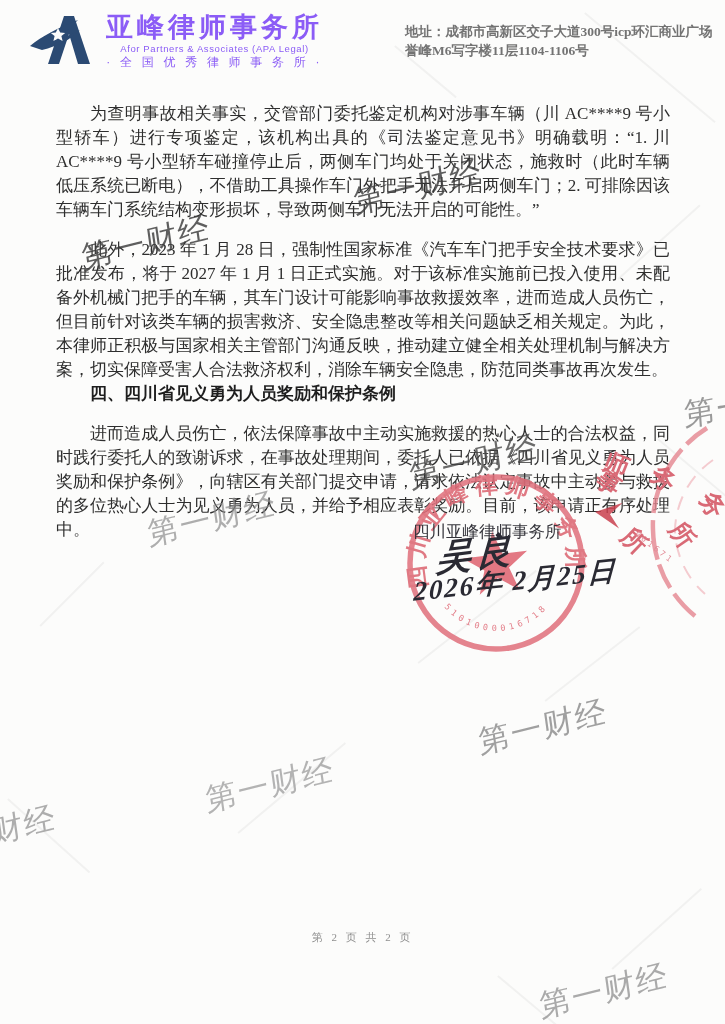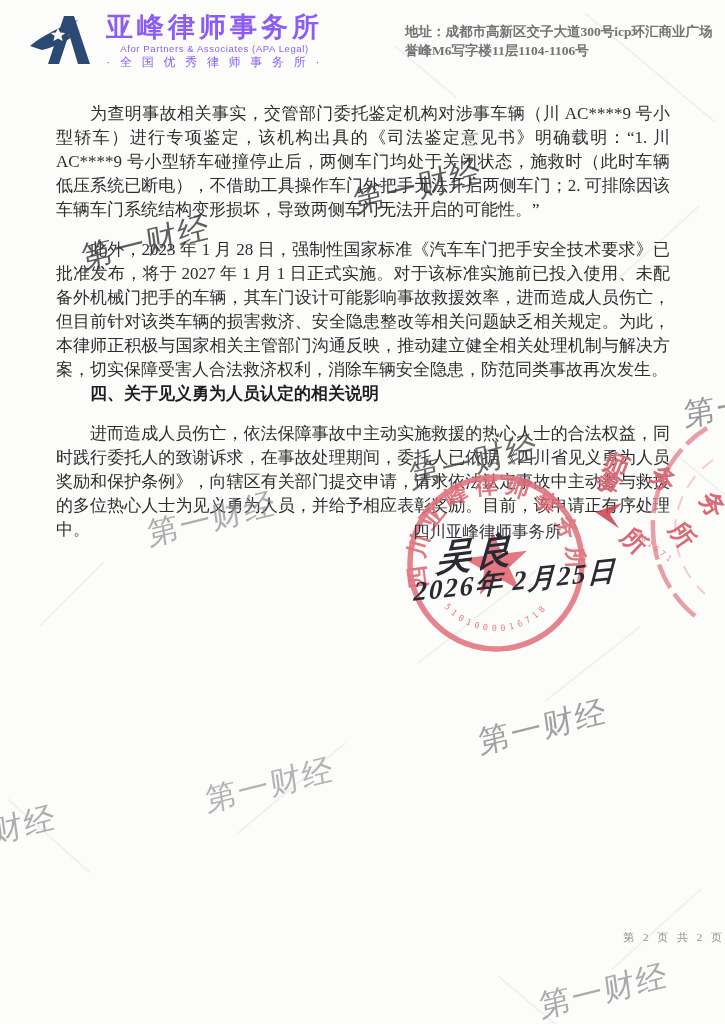--- a/index.html
+++ b/index.html
@@ -42,21 +42,21 @@
   .wm1 { left:352px; top:166px;  color:rgba(58,58,58,0.82); }
   .wm2 { left:80px;  top:222px;  color:rgba(58,58,58,0.82); }
   .wm3 { left:683px; top:383px;  color:rgba(120,120,120,0.75); transform:rotate(-10deg) skewX(-6deg); }
   .wm4 { left:408px; top:441px;  color:rgba(70,70,70,0.80); }
   .wm5 { left:146px; top:498px;  color:rgba(140,140,140,0.70); }
   .wm6 { left:477px; top:706px;  color:rgba(125,125,125,0.72); }
   .wm7 { left:204px; top:764px;  color:rgba(145,145,145,0.68); }
   .wm8 { left:-74px; top:812px;  color:rgba(140,140,140,0.70); }
   .wm9 { left:538px; top:970px;  color:rgba(135,135,135,0.70); }
   
-  .footer { position:absolute; left:0; right:0; top:930px; text-align:right; font-size:11px; color:#8f8f8f; letter-spacing:3px; }
+  .footer { position:absolute; left:0; right:0; top:930px; text-align:center; font-size:11px; color:#8f8f8f; letter-spacing:3px; }
 </style>
 </head>
 <body>
 
 <div class="crease" style="left:585px;top:12px;width:170px;transform:rotate(40deg);"></div>
 <div class="crease" style="left:395px;top:45px;width:80px;transform:rotate(40deg);"></div>
 <div class="crease" style="left:618px;top:278px;width:110px;transform:rotate(-42deg);"></div>
 <div class="crease" style="left:658px;top:438px;width:90px;transform:rotate(40deg);"></div>
 <div class="crease" style="left:418px;top:662px;width:150px;transform:rotate(-38deg);"></div>
 <div class="crease" style="left:545px;top:700px;width:120px;transform:rotate(-38deg);"></div>
@@ -81,21 +81,21 @@
   </div>
   <div class="address">
     <div>地址：成都市高新区交子大道300号icp环汇商业广场</div>
     <div>誉峰M6写字楼11层1104-1106号</div>
   </div>
 </div>
 
 <div class="doc-body">
   <p>为查明事故相关事实，交管部门委托鉴定机构对涉事车辆（川 AC****9 号小型轿车）进行专项鉴定，该机构出具的《司法鉴定意见书》明确载明：“1. 川AC****9 号小型轿车碰撞停止后，两侧车门均处于关闭状态，施救时（此时车辆低压系统已断电），不借助工具操作车门外把手无法开启两侧车门；2. 可排除因该车辆车门系统结构变形损坏，导致两侧车门无法开启的可能性。”</p>
   <p>此外，2023 年 1 月 28 日，强制性国家标准《汽车车门把手安全技术要求》已批准发布，将于 2027 年 1 月 1 日正式实施。对于该标准实施前已投入使用、未配备外机械门把手的车辆，其车门设计可能影响事故救援效率，进而造成人员伤亡，但目前针对该类车辆的损害救济、安全隐患整改等相关问题缺乏相关规定。为此，本律师正积极与国家相关主管部门沟通反映，推动建立健全相关处理机制与解决方案，切实保障受害人合法救济权利，消除车辆安全隐患，防范同类事故再次发生。</p>
-  <div class="doc-heading">四、关于见义勇为人员认定的相关说明</div>
+  <div class="doc-heading">四、四川省见义勇为人员奖励和保护条例</div>
   <p>进而造成人员伤亡，依法保障事故中主动实施救援的热心人士的合法权益，同时践行委托人的致谢诉求，在事故处理期间，委托人已依据《四川省见义勇为人员奖励和保护条例》，向辖区有关部门提交申请，请求依法认定事故中主动参与救援的多位热心人士为见义勇为人员，并给予相应表彰奖励。目前，该申请正有序处理中。</p>
 </div>
 
 <div class="sig-block">
   <div>四川亚峰律师事务所</div>
 </div>
 <div class="handwrite sig-name">吴良</div>
 <div class="handwrite sig-date">2026年 2月25日</div>
 
 <svg class="stamp-main" viewBox="0 0 200 200">

